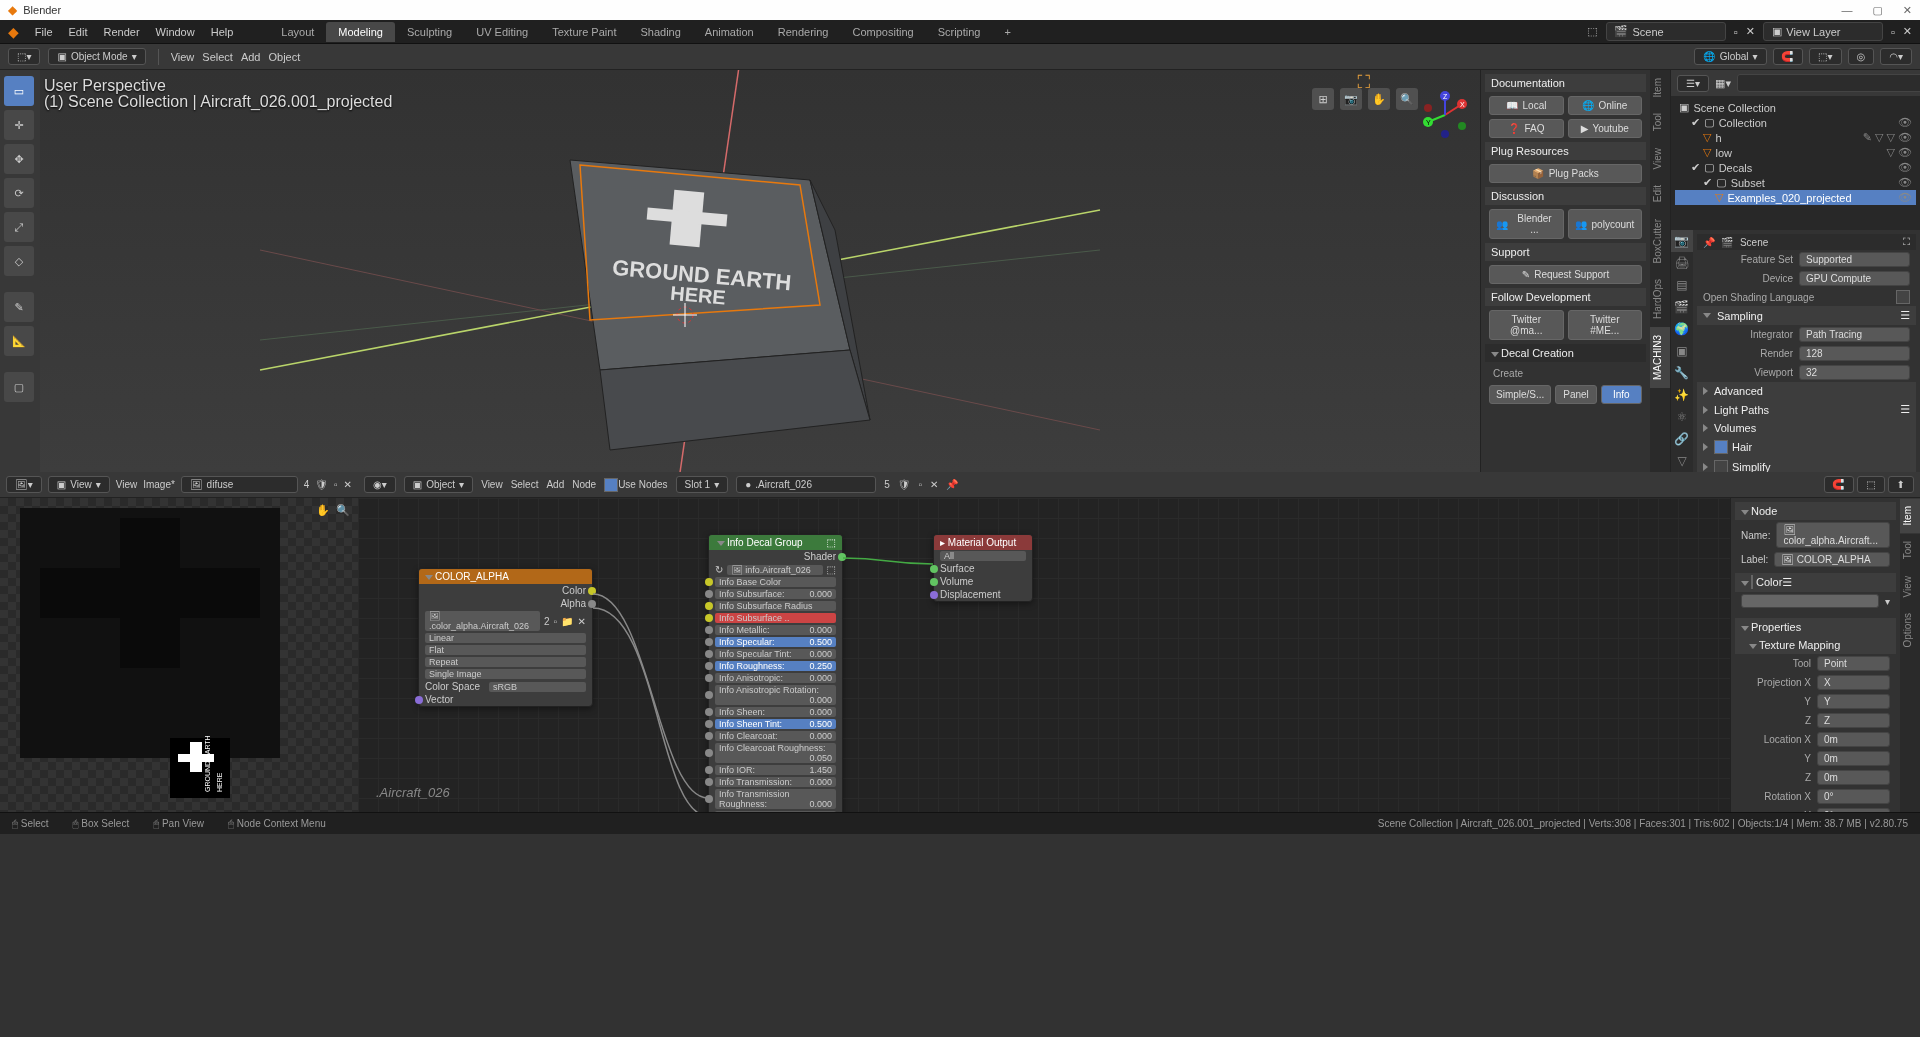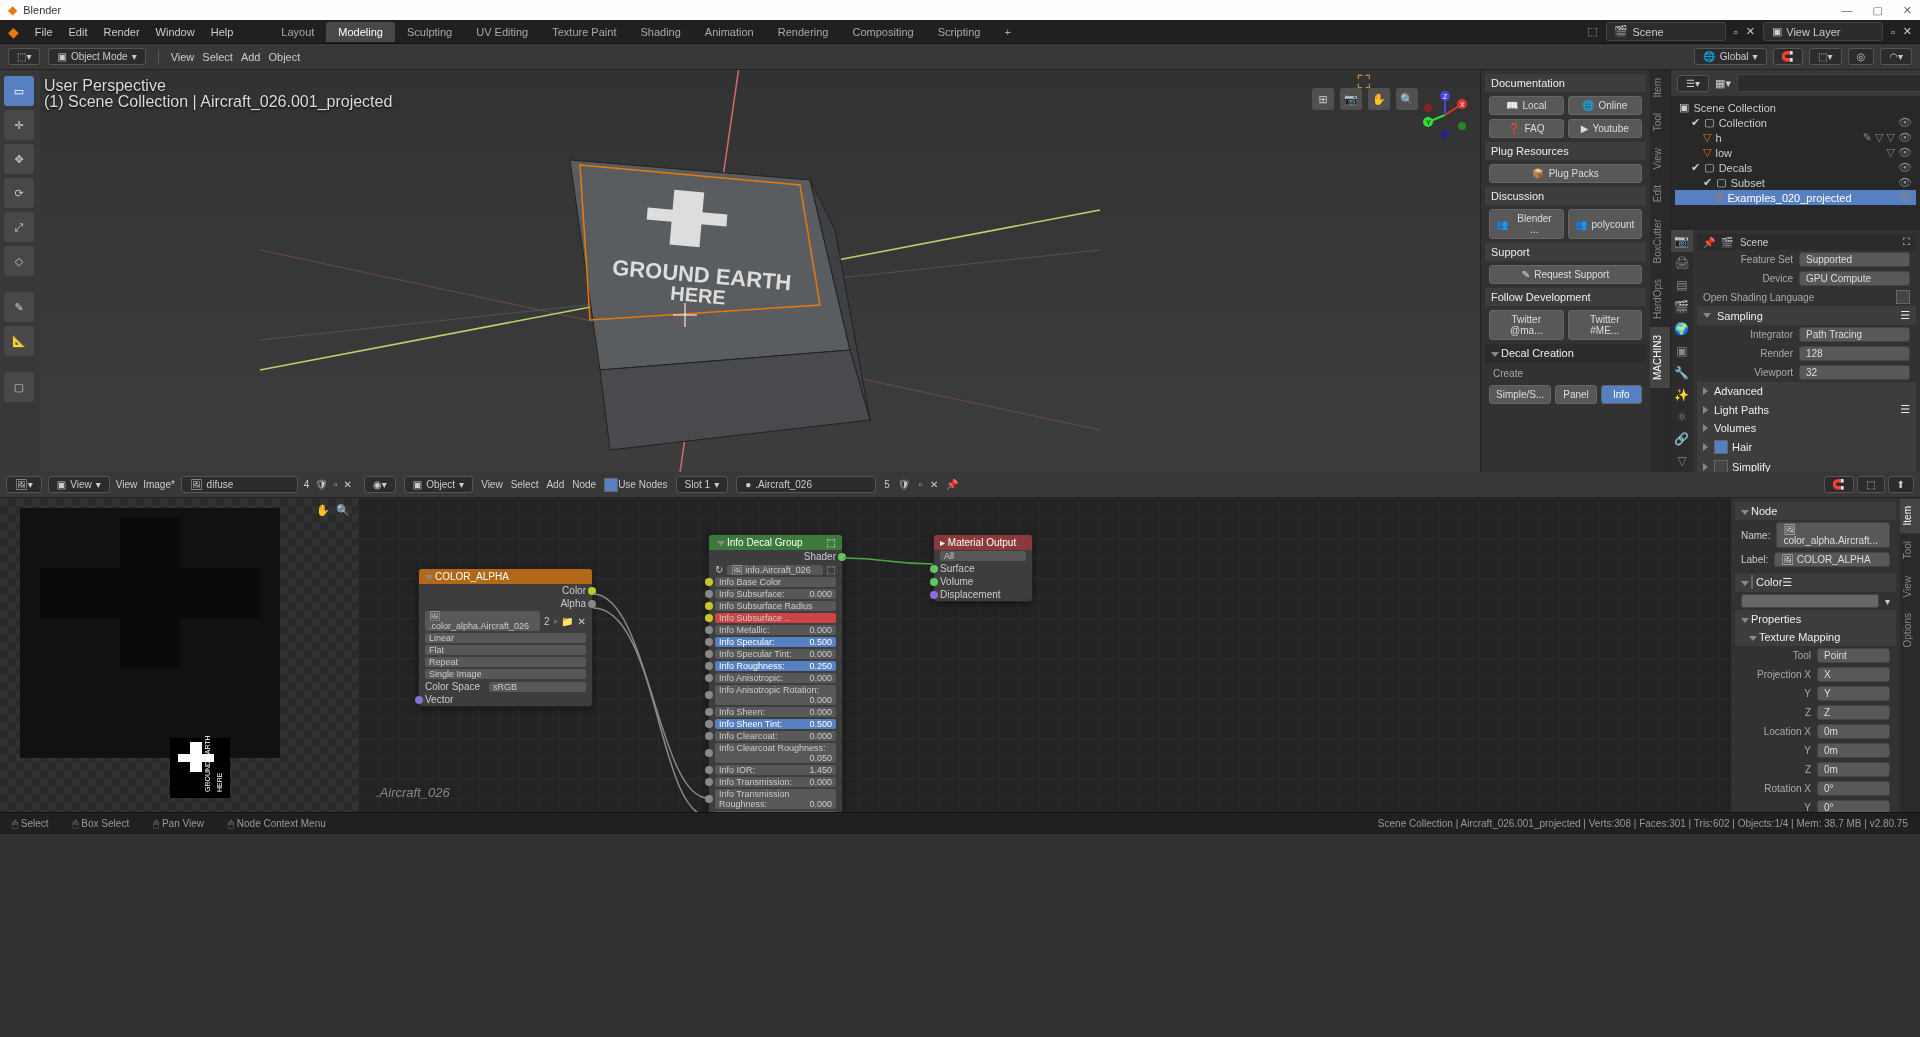--- a/index.html
+++ b/index.html
@@ -716,21 +716,21 @@
           </div>
         <div class="prop-row">
             <span>Label:</span>
             <div class="prop-field">🖼 <span>COLOR_ALPHA</span></div>
           </div>
         <div class="panel-header" style="margin-top:4px"><span class="tri"></span><span class="prop-check"></span> <span>Color</span><span style="margin-left:auto">☰</span></div>
         <div class="prop-row">
             <div class="prop-field" style="height:14px;background:#666"></div>
             <span>▾</span>
           </div>
-        <div class="panel-header" style="margin-top:0"><span class="tri"></span><span>Properties</span></div>
+        <div class="panel-header" style="margin-top:8px"><span class="tri"></span><span>Properties</span></div>
         <div class="panel-header" style="padding-left:14px"><span class="tri"></span><span>Texture Mapping</span></div>
         <div class="prop-row">
             <span class="prop-label" style="flex:0 0 70px">Tool</span>
             <div class="prop-field">Point</div>
           </div>
         <div class="prop-row">
             <span class="prop-label" style="flex:0 0 70px">Projection X</span>
             <div class="prop-field">X</div>
           </div>
         <div class="prop-row">

